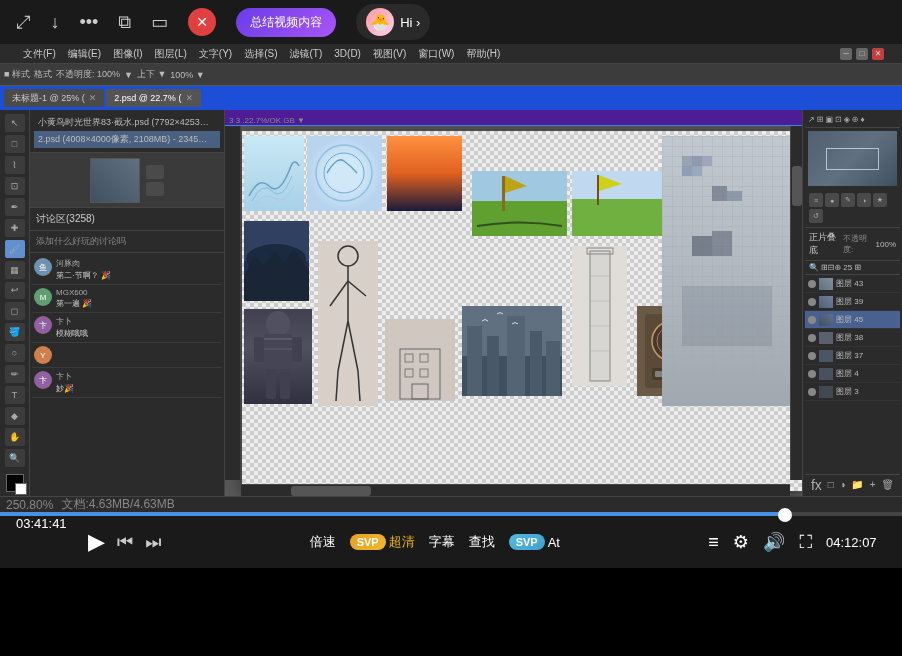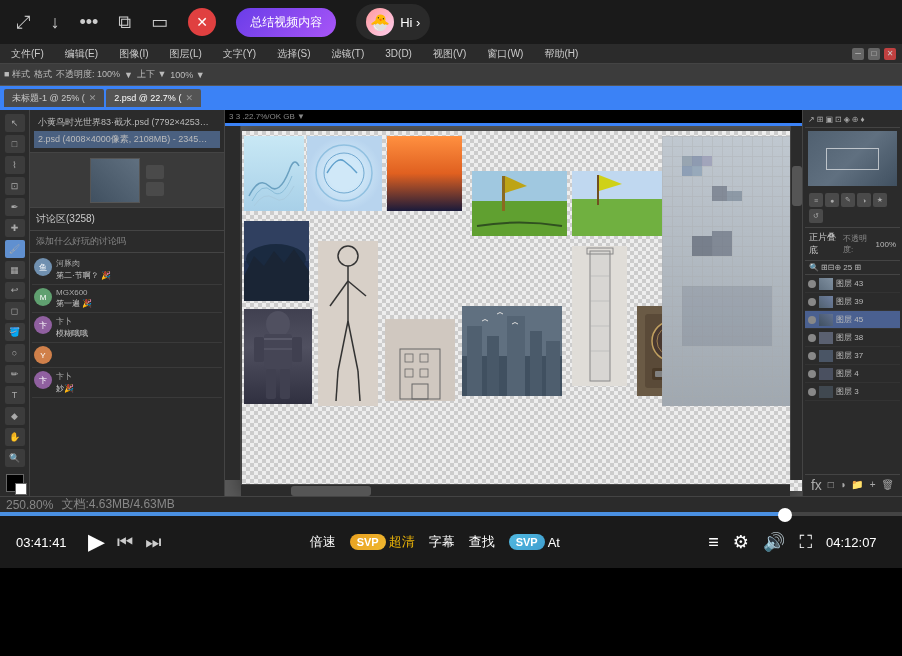--- a/index.html
+++ b/index.html
@@ -103,22 +103,22 @@
       display: flex;
       flex-direction: column;
     }
 
     
     .ps-menubar {
       height: 20px;
       background: #2b2b2b;
       display: flex;
       align-items: center;
-      gap: 11px;
-      padding: 0 6px;
+      gap: 2px;
+      padding: 0 18px;
       border-bottom: 1px solid #444;
     }
     .ps-menu-item {
       color: #ccc;
       font-size: 10px;
       padding: 0 5px;
       cursor: pointer;
     }
     .ps-win-controls {
       margin-left: auto;
@@ -148,21 +148,21 @@
       border-bottom: 1px solid #555;
     }
     .ps-toolbar-row span {
       color: #bbb;
       font-size: 9px;
     }
 
     
     .ps-tabs {
       height: 20px;
-      background: #3b82f6;
+      background: #1d4ed8;
       display: flex;
       align-items: center;
       padding: 12px 4px;
       gap: 2px;
     }
     .ps-tab {
       height: 18px;
       padding: 0 8px;
       background: #4a4a4a;
       color: #ccc;
@@ -533,21 +533,20 @@
       height: 14px;
       background: #fff;
       border-radius: 50%;
       position: absolute;
       top: -4px;
       transform: translateX(-50%);
     }
     .controls-row {
       flex: 1;
       display: flex;
-      align-items: center;
       padding: 0 16px;
       gap: 12px;
     }
     .time-display {
       color: #fff;
       font-size: 13px;
       min-width: 60px;
     }
     .ctrl-btn {
       color: #fff;
@@ -754,21 +753,21 @@
                 <div class="ps-comment-author">卞卜</div>
                 <div class="ps-comment-text">妙🎉</div>
               </div>
             </div>
           </div>
         </div>
       </div>
 
       <div class="ps-canvas-area">
 
-        <div style="position:absolute;top:0;left:0;right:0;height:16px;background:#000000;border-bottom:3px solid #3b82f6;z-index:2;display:flex;align-items:center;padding:0 4px;">
+        <div style="position:absolute;top:0;left:0;right:0;height:16px;background:#4c1d95;border-bottom:1px solid #3b82f6;z-index:2;display:flex;align-items:flex-end;padding:0 4px;">
           <span style="color:#888;font-size:8px;">3 3 .22.7%/OK GB ▼</span>
         </div>
 
         <div style="position:absolute;top:16px;left:0;width:16px;bottom:16px;background:#2b2b2b;border-right:1px solid #444;z-index:2;"></div>
 
         <div class="ps-canvas checkerboard" style="margin-left:16px;margin-top:16px;">
 
           <div class="canvas-img img-water-sketch">
             <svg width="60" height="75" viewBox="0 0 60 75">
               <path d="M5,60 Q15,40 25,50 Q35,60 45,35 Q50,20 55,30" stroke="#6aa0c0" stroke-width="1.5" fill="none"></path>

